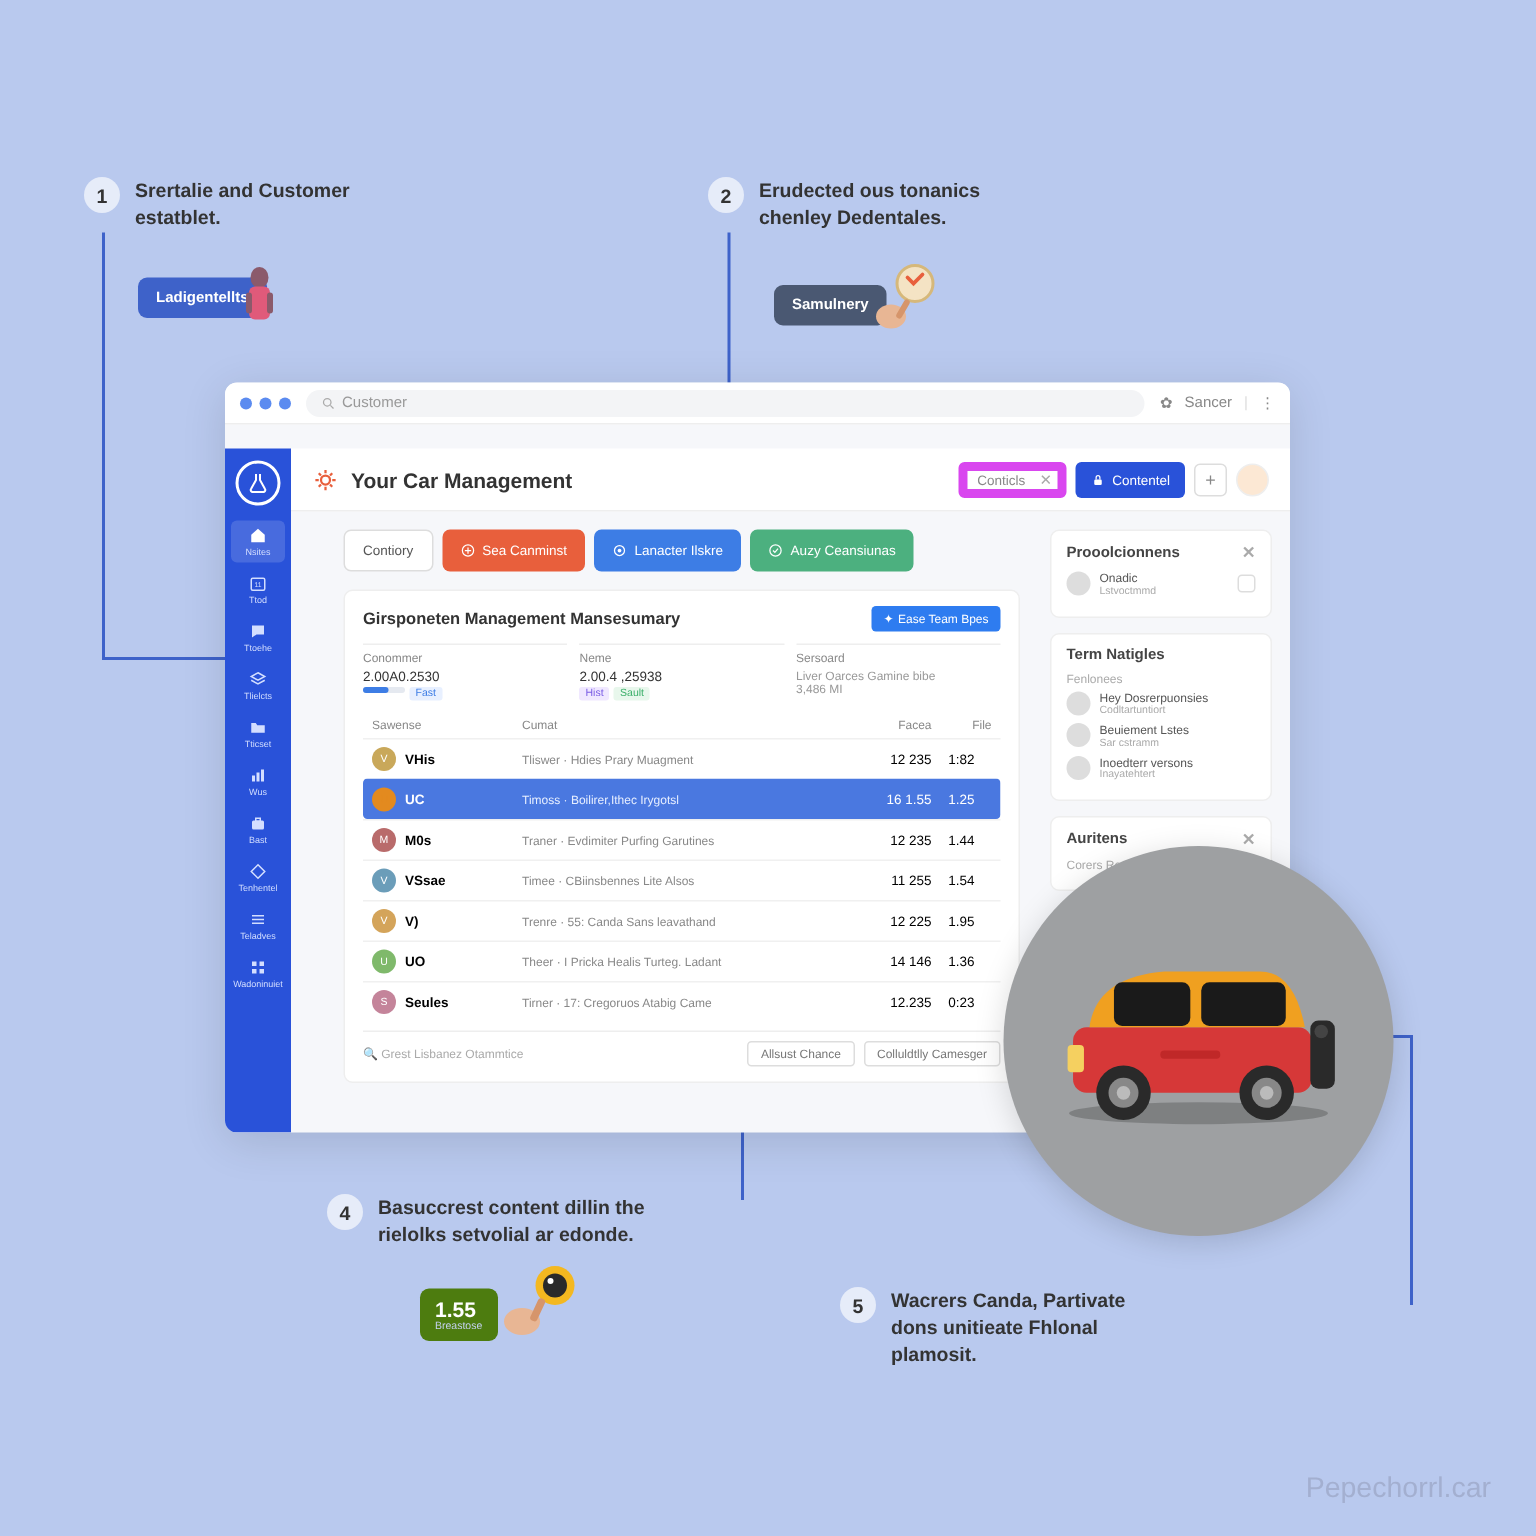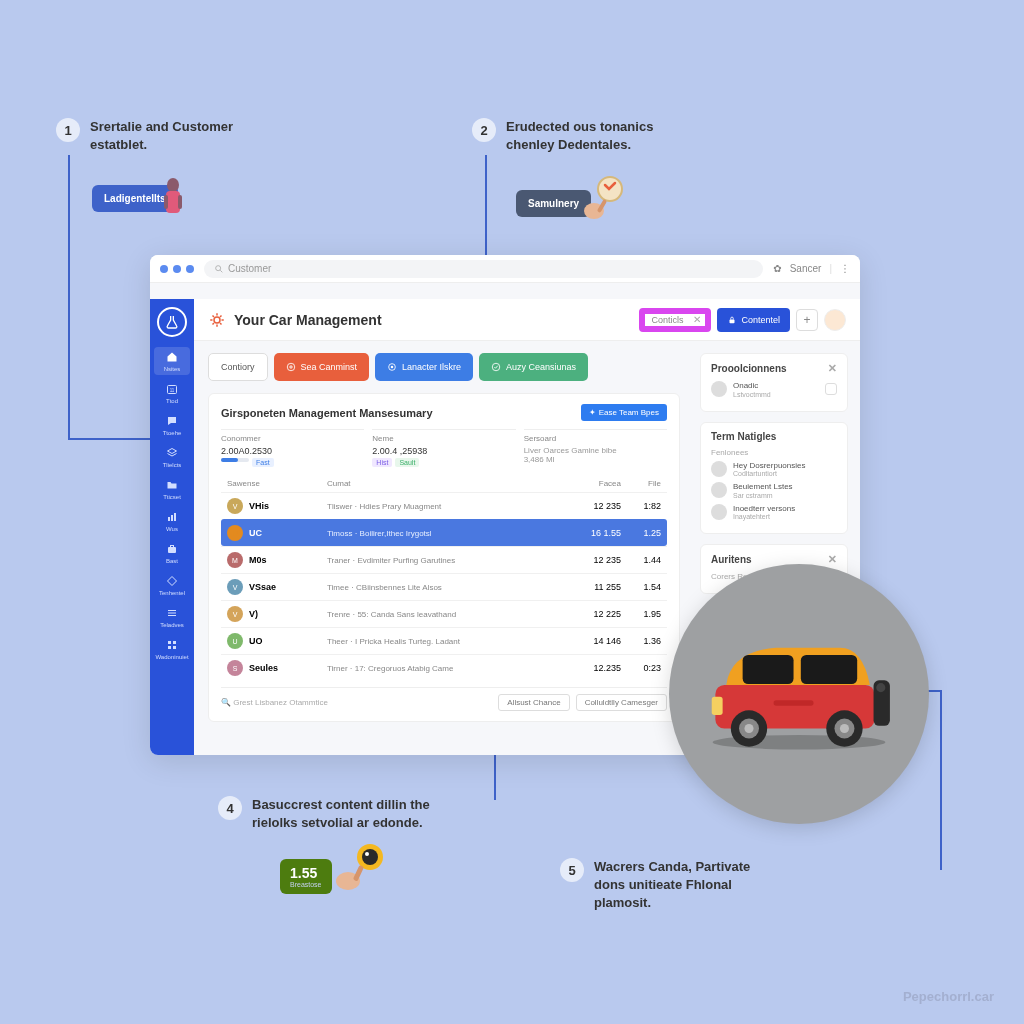--- a/index.html
+++ b/index.html
@@ -39,21 +39,21 @@
 .app-title { display: flex; align-items: center; gap: 8px; font-size: 14px; font-weight: 700; color: #333; }
 .app-title-icon { width: 18px; height: 18px; position: relative; }
 .header-right { margin-left: auto; display: flex; align-items: center; gap: 6px; }
 .search-box { width: 72px; height: 24px; border: 6px solid #d946ef; border-radius: 4px; font-size: 9px; padding: 0 6px; color: #888; display: flex; align-items: center; position: relative; }
 .search-box .x { position: absolute; right: 4px; font-size: 10px; color: #aaa; }
 .btn-primary { background: #2952d9; color: #fff; height: 24px; padding: 0 10px; border-radius: 4px; font-size: 9px; display: flex; align-items: center; gap: 4px; cursor: pointer; }
 .sq-btn { width: 22px; height: 22px; border: 1px solid #ddd; border-radius: 4px; display: flex; align-items: center; justify-content: center; font-size: 12px; color: #888; cursor: pointer; }
 .avatar-sm { width: 22px; height: 22px; border-radius: 50%; background: #fce8d4; border: 1px solid #eee; }
 
 .content-area { flex: 1; display: flex; }
-.content-main { flex: 1; padding: 12px 14px; }
+.content-main { flex: 1; padding: 12px 14px; margin-left: 21px; }
 .action-row { display: flex; gap: 6px; margin-bottom: 12px; }
 .action-btn { height: 28px; padding: 0 12px; border-radius: 5px; font-size: 9px; color: #fff; display: flex; align-items: center; gap: 5px; cursor: pointer; }
 .ab-white { background: #fff; color: #555; border: 1px solid #ddd; }
 .ab-orange { background: #e85f3c; }
 .ab-blue { background: #3d7de5; }
 .ab-green { background: #4cb07f; text-align: center; }
 
 .panel { background: #fff; border-radius: 6px; padding: 10px 12px; margin-bottom: 10px; border: 1px solid #eee; }
 .panel-head { display: flex; align-items: center; justify-content: space-between; margin-bottom: 8px; }
 .panel-title { font-size: 11px; font-weight: 700; color: #333; }
@@ -71,21 +71,21 @@
 .table { font-size: 9px; }
 .table-head { display: flex; color: #888; font-size: 8px; padding: 4px 6px; }
 .table-row { display: flex; align-items: center; padding: 5px 6px; border-top: 1px solid #f0f0f0; cursor: pointer; }
 .table-row.selected { background: #4a78e0; color: #fff; border-radius: 3px; border-top-color: transparent; }
 .table-row.selected .c-desc { color: #e6eeff; }
 .table-row.selected .row-avatar { background: #fff; color: #e38a1f; }
 .row-avatar { width: 16px; height: 16px; border-radius: 50%; margin-right: 6px; font-size: 7px; display: flex; align-items: center; justify-content: center; color: #fff; }
 .c-name { width: 78px; font-weight: 600; font-size: 9px; }
 .c-desc { flex: 1; color: #888; font-size: 8px; }
 .c-num1 { width: 50px; text-align: right; }
-.c-num2 { width: 40px; text-align: right; }
+.c-num2 { width: 40px; text-align: center; }
 
 .panel-footer { display: flex; justify-content: space-between; align-items: center; padding-top: 6px; border-top: 1px solid #eee; margin-top: 6px; }
 .footer-search { font-size: 8px; color: #aaa; }
 .footer-btns { display: flex; gap: 6px; }
 .footer-btn { font-size: 8px; color: #777; padding: 3px 8px; border: 1px solid #ddd; border-radius: 3px; cursor: pointer; }
 
 .right-panel { width: 166px; padding: 12px 12px 12px 6px; display: flex; flex-direction: column; gap: 10px; }
 .rcard { background: #fff; border: 1px solid #eee; border-radius: 6px; padding: 8px 10px; }
 .rcard-head { display: flex; justify-content: space-between; align-items: center; font-size: 10px; font-weight: 700; color: #444; margin-bottom: 6px; }
 .rcard-close { font-size: 11px; color: #aaa; cursor: pointer; }
@@ -95,21 +95,21 @@
 .p-sub { font-size: 7px; color: #aaa; }
 .p-lock { width: 12px; height: 12px; border: 1px solid #ddd; border-radius: 3px; margin-left: auto; }
 .rsub { font-size: 8px; color: #aaa; margin-bottom: 4px; }
 
 .car-circle { position: absolute; right: 95px; bottom: 200px; width: 260px; height: 260px; border-radius: 50%; background: #9ea0a2; display: flex; align-items: center; justify-content: center; box-shadow: 0 4px 20px rgba(0,0,0,0.15); }
 .car { width: 200px; height: 120px; position: relative; }
 
 .stat-badge { position: absolute; left: 280px; bottom: 130px; background: #4d7c0f; color: #fff; padding: 6px 10px; border-radius: 6px; font-weight: 700; font-size: 14px; }
 .stat-sub { font-size: 7px; color: #c4d1f0; font-weight: 400; }
 
-.watermark { position: absolute; right: 30px; bottom: 20px; color: rgba(100,100,120,0.25); font-size: 13px; font-weight: 700; }
+.watermark { position: absolute; right: 30px; bottom: 20px; color: rgba(100,100,120,0.25); font-size: 19px; font-weight: 400; }
 </style>
 </head>
 <body>
 
 <div class="callout" style="left:56px; top:118px;">
   <div class="callout-num">1</div>
   <div class="callout-text">Srertalie and Customer estatblet.</div>
 </div>
 <div class="callout" style="left:472px; top:118px;">
   <div class="callout-num">2</div>

